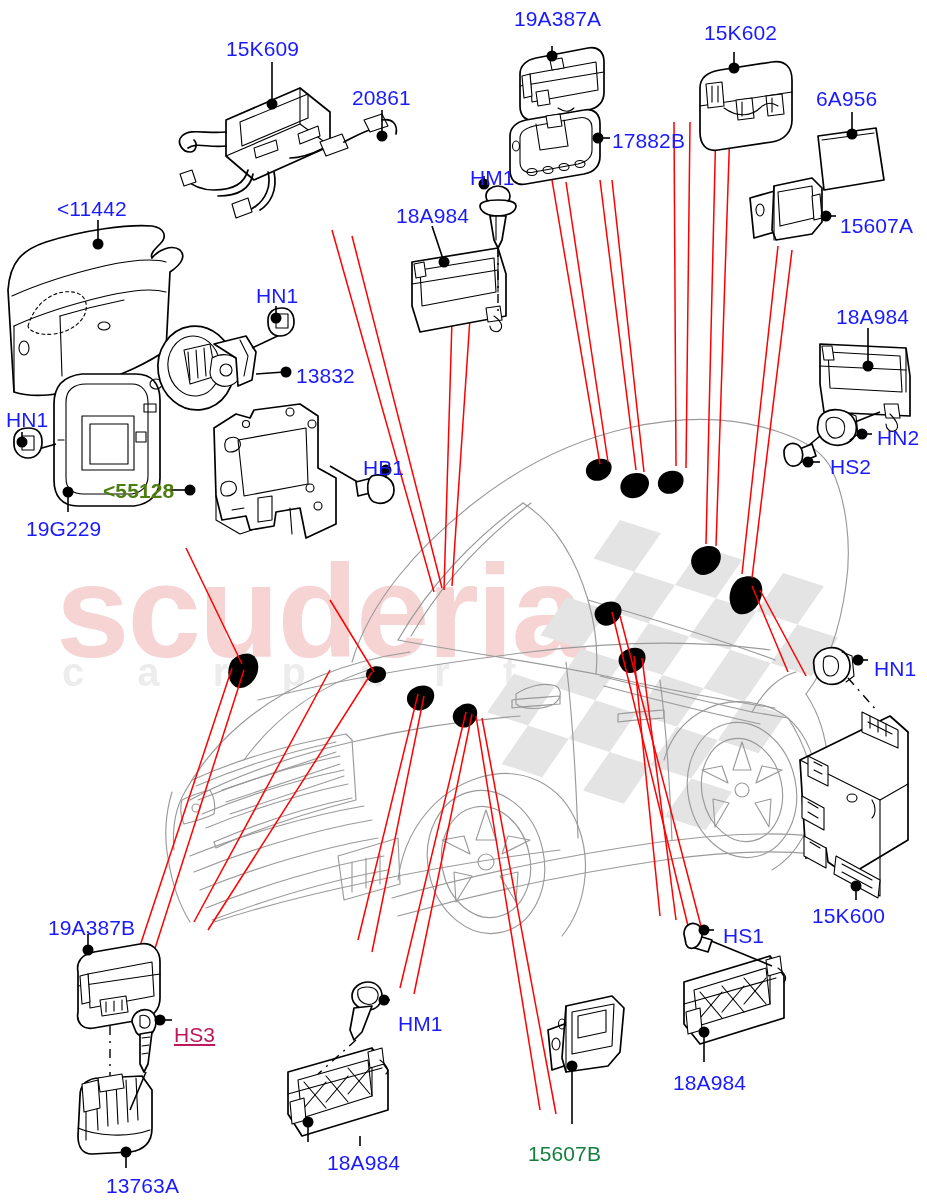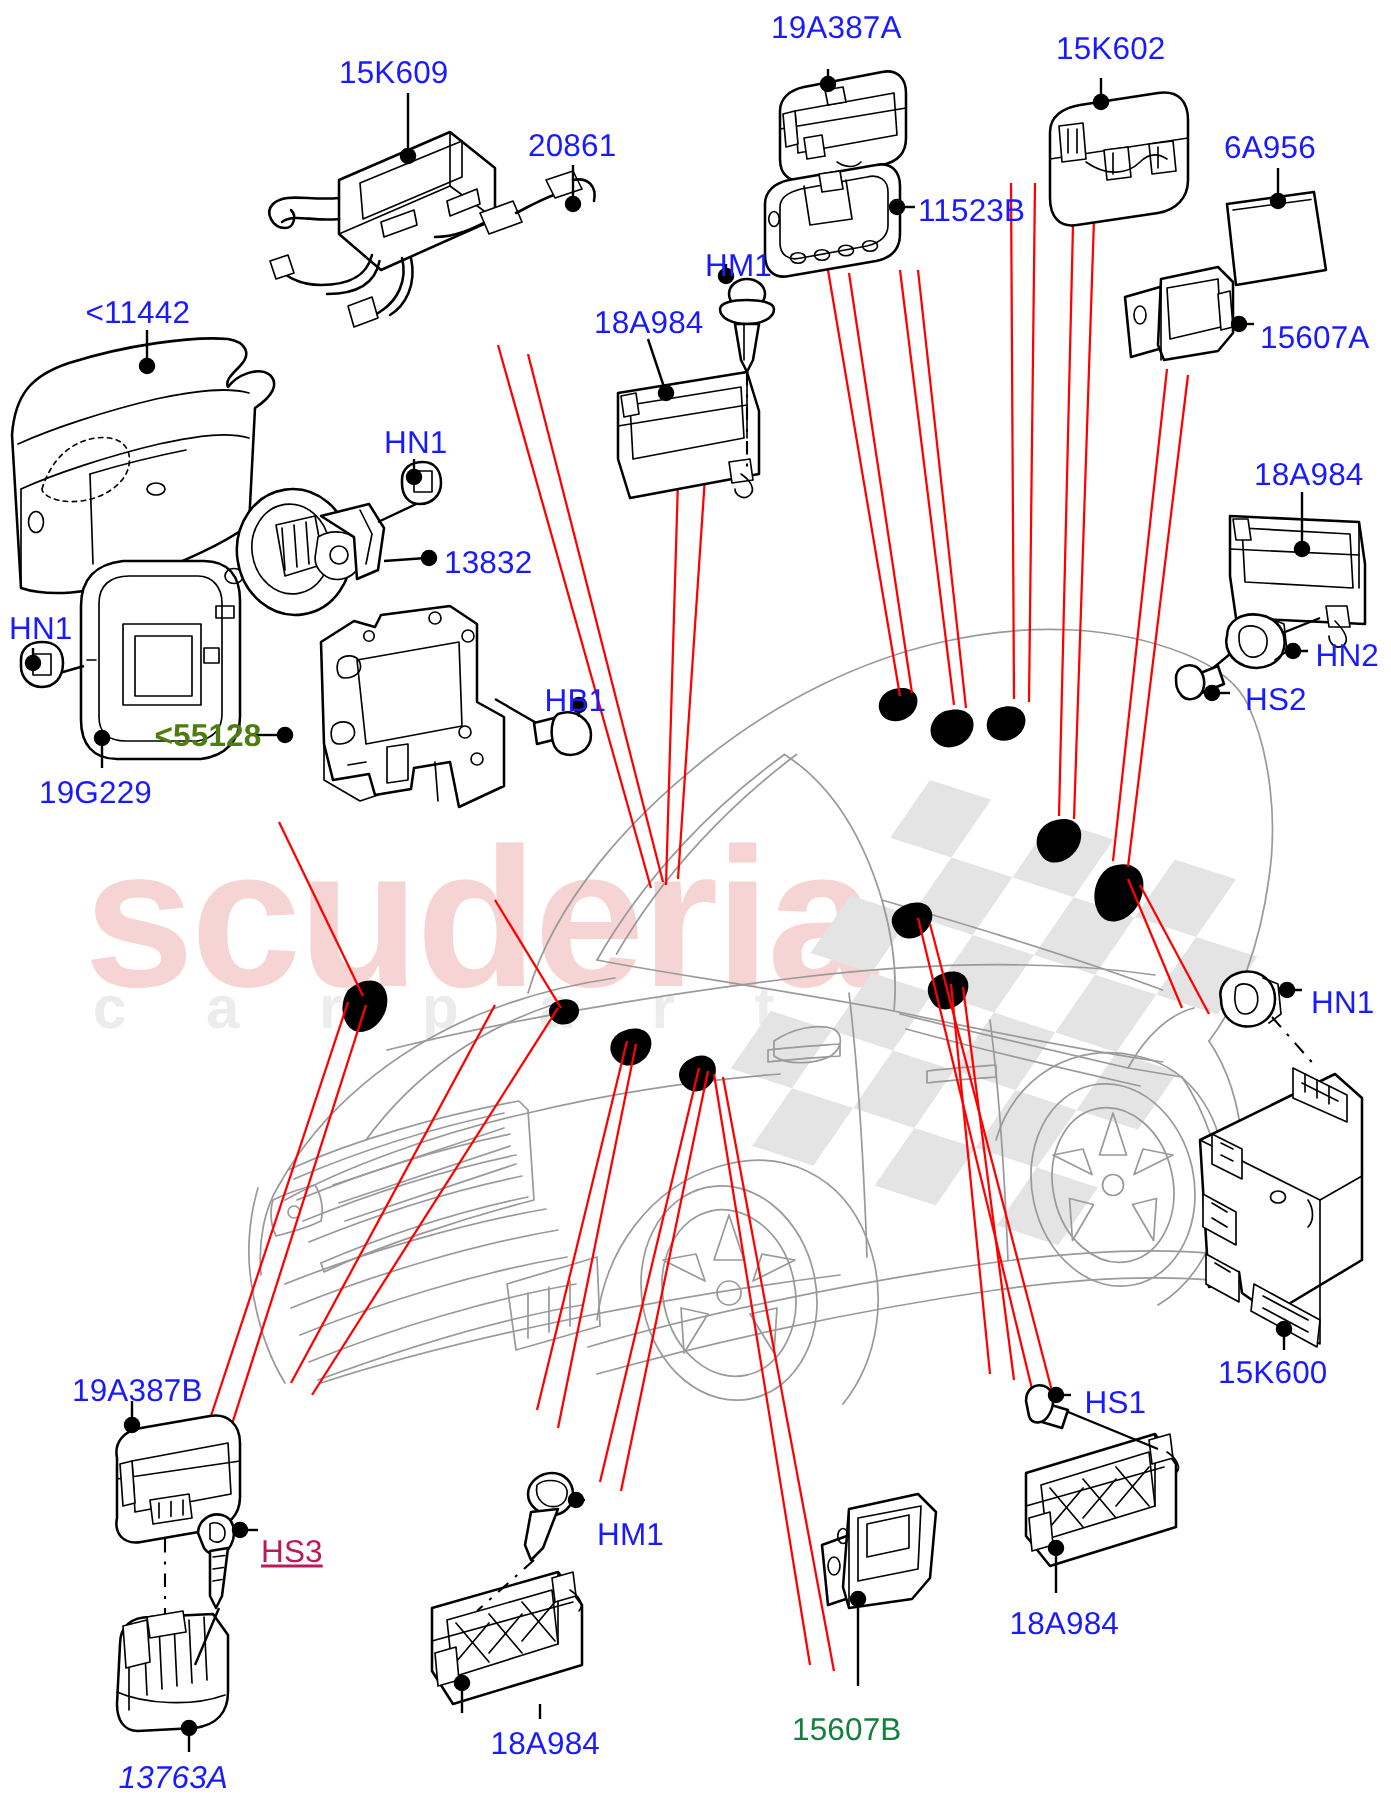--- a/index.html
+++ b/index.html
@@ -613,39 +613,39 @@
     </g>
 
   </svg>
 
   <div id="labels">
       <div class="lbl" style="left: 226px; top: 38px; color: rgb(26, 26, 255);">15K609</div>
       <div class="lbl" style="left: 352px; top: 87px; color: rgb(26, 26, 255);">20861</div>
       <div class="lbl" style="left: 514px; top: 8px; color: rgb(26, 26, 255);">19A387A</div>
       <div class="lbl" style="left: 704px; top: 22px; color: rgb(26, 26, 255);">15K602</div>
       <div class="lbl" style="left: 816px; top: 88px; color: rgb(26, 26, 255);">6A956</div>
-      <div class="lbl" style="left: 612px; top: 130px; color: rgb(26, 26, 255);">11523B</div>
+      <div class="lbl" style="left: 612px; top: 130px; color: rgb(26, 26, 255);">17882B</div>
       <div class="lbl" style="left: 840px; top: 215px; color: rgb(26, 26, 255);">15607A</div>
       <div class="lbl" style="left: 470px; top: 167px; color: rgb(26, 26, 255);">HM1</div>
       <div class="lbl" style="left: 396px; top: 205px; color: rgb(26, 26, 255);">18A984</div>
       <div class="lbl" style="left: 57px; top: 198px; color: rgb(26, 26, 255);">&lt;11442</div>
       <div class="lbl" style="left: 256px; top: 285px; color: rgb(26, 26, 255);">HN1</div>
       <div class="lbl" style="left: 296px; top: 365px; color: rgb(26, 26, 255);">13832</div>
       <div class="lbl" style="left: 6px; top: 409px; color: rgb(26, 26, 255);">HN1</div>
       <div class="lbl" style="left: 26px; top: 518px; color: rgb(26, 26, 255);">19G229</div>
       <div class="lbl" style="left: 103px; top: 480px; color: #4d7c0f; font-weight: bold;">&lt;55128</div>
       <div class="lbl" style="left: 363px; top: 457px; color: rgb(26, 26, 255);">HB1</div>
       <div class="lbl" style="left: 836px; top: 306px; color: rgb(26, 26, 255);">18A984</div>
       <div class="lbl" style="left: 877px; top: 427px; color: rgb(26, 26, 255);">HN2</div>
       <div class="lbl" style="left: 830px; top: 456px; color: rgb(26, 26, 255);">HS2</div>
       <div class="lbl" style="left: 874px; top: 658px; color: rgb(26, 26, 255);">HN1</div>
       <div class="lbl" style="left: 812px; top: 905px; color: rgb(26, 26, 255);">15K600</div>
       <div class="lbl" style="left: 723px; top: 925px; color: rgb(26, 26, 255);">HS1</div>
       <div class="lbl" style="left: 673px; top: 1072px; color: rgb(26, 26, 255);">18A984</div>
       <div class="lbl" style="left: 48px; top: 917px; color: rgb(26, 26, 255); text-align: right;">19A387B</div>
       <div class="lbl" style="left: 174px; top: 1024px; color: #be185d; text-decoration: underline;">HS3</div>
-      <div class="lbl" style="left: 79px; top: 1175px; color: rgb(26, 26, 255); font-style: italic;">13763A</div>
+      <div class="lbl" style="left: 106px; top: 1175px; color: rgb(26, 26, 255);">13763A</div>
       <div class="lbl" style="left: 398px; top: 1013px; color: rgb(26, 26, 255);">HM1</div>
       <div class="lbl" style="left: 327px; top: 1152px; color: rgb(26, 26, 255);">18A984</div>
       <div class="lbl" style="left: 528px; top: 1143px; color: #15803d;">15607B</div>
     </div>
 
 </div>
 
 </body></html>

